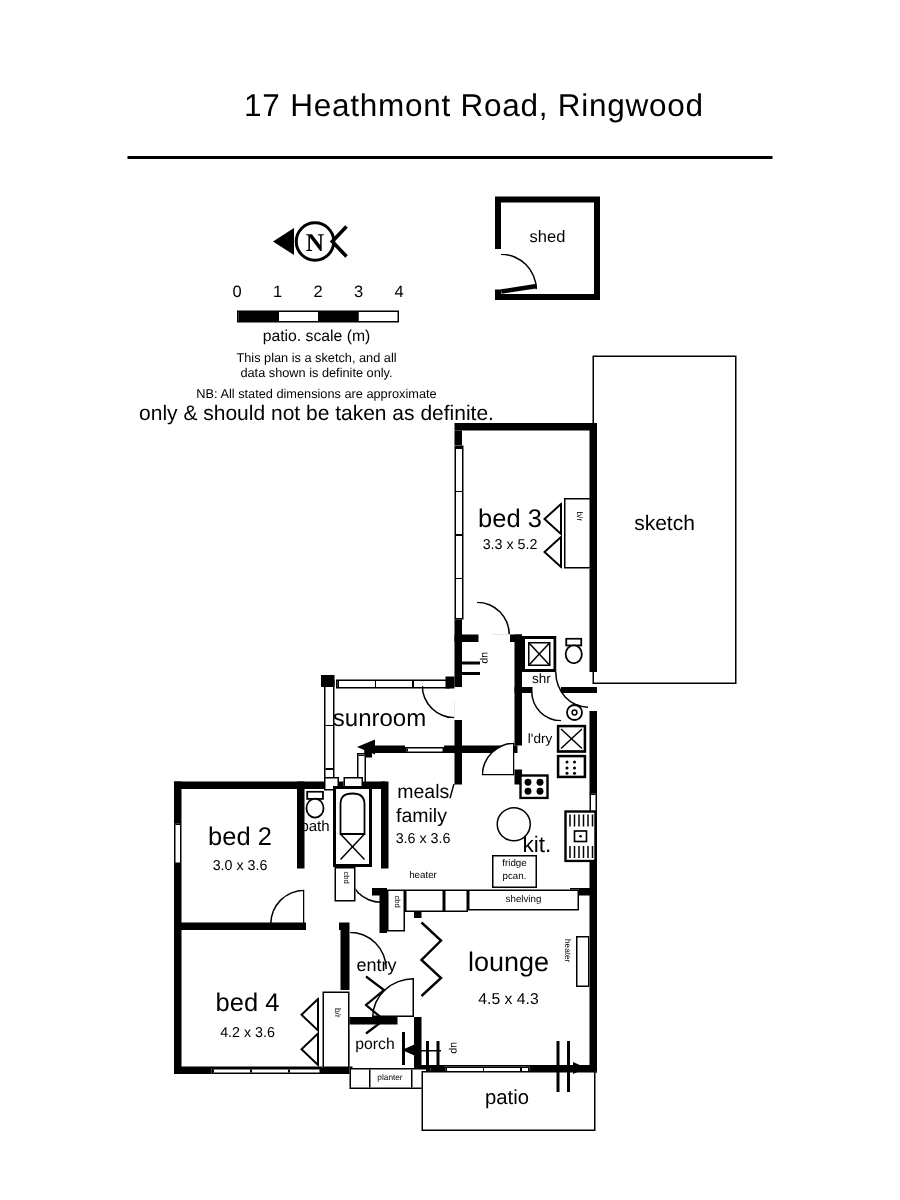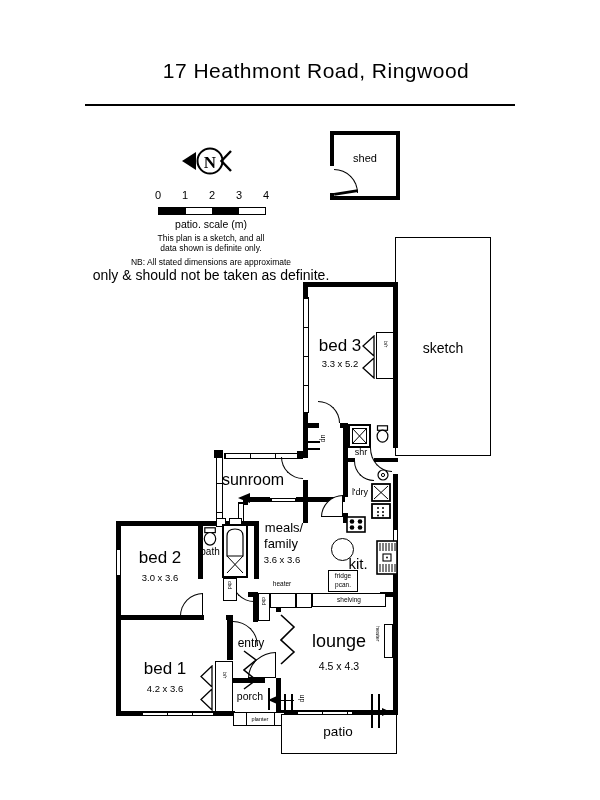--- a/index.html
+++ b/index.html
@@ -269,21 +269,21 @@
   <div class="lbl" style="left:213px;top:472px;width:80px;font-size:16px;">sunroom</div>
   <div class="lbl" style="left:348px;top:448px;width:26px;font-size:9px;">shr</div>
   <div class="lbl" style="left:344px;top:488px;width:32px;font-size:9px;">l'dry</div>
   <div class="lbl" style="left:255px;top:521px;width:58px;font-size:13px;">meals/</div>
   <div class="lbl" style="left:252px;top:537px;width:58px;font-size:13px;">family</div>
   <div class="lbl" style="left:252px;top:555px;width:60px;font-size:9.5px;">3.6 x 3.6</div>
   <div class="lbl" style="left:336px;top:556px;width:44px;font-size:15px;">kit.</div>
   <div class="lbl" style="left:196px;top:547px;width:28px;font-size:10px;">bath</div>
   <div class="lbl" style="left:120px;top:549px;width:80px;font-size:17px;">bed 2</div>
   <div class="lbl" style="left:120px;top:573px;width:80px;font-size:9.5px;">3.0 x 3.6</div>
-  <div class="lbl" style="left:125px;top:660px;width:80px;font-size:17px;">bed 1</div>
+  <div class="lbl" style="left:125px;top:660px;width:80px;font-size:17px;">bed 4</div>
   <div class="lbl" style="left:125px;top:684px;width:80px;font-size:9.5px;">4.2 x 3.6</div>
   <div class="lbl" style="left:228px;top:637px;width:46px;font-size:12px;">entry</div>
   <div class="lbl" style="left:232px;top:691px;width:36px;font-size:10.5px;">porch</div>
   <div class="lbl" style="left:303px;top:632px;width:72px;font-size:18px;">lounge</div>
   <div class="lbl" style="left:303px;top:661px;width:72px;font-size:10.5px;">4.5 x 4.3</div>
   <div class="lbl" style="left:308px;top:725px;width:60px;font-size:13.5px;">patio</div>
 
 </div>
 
 </body></html>

